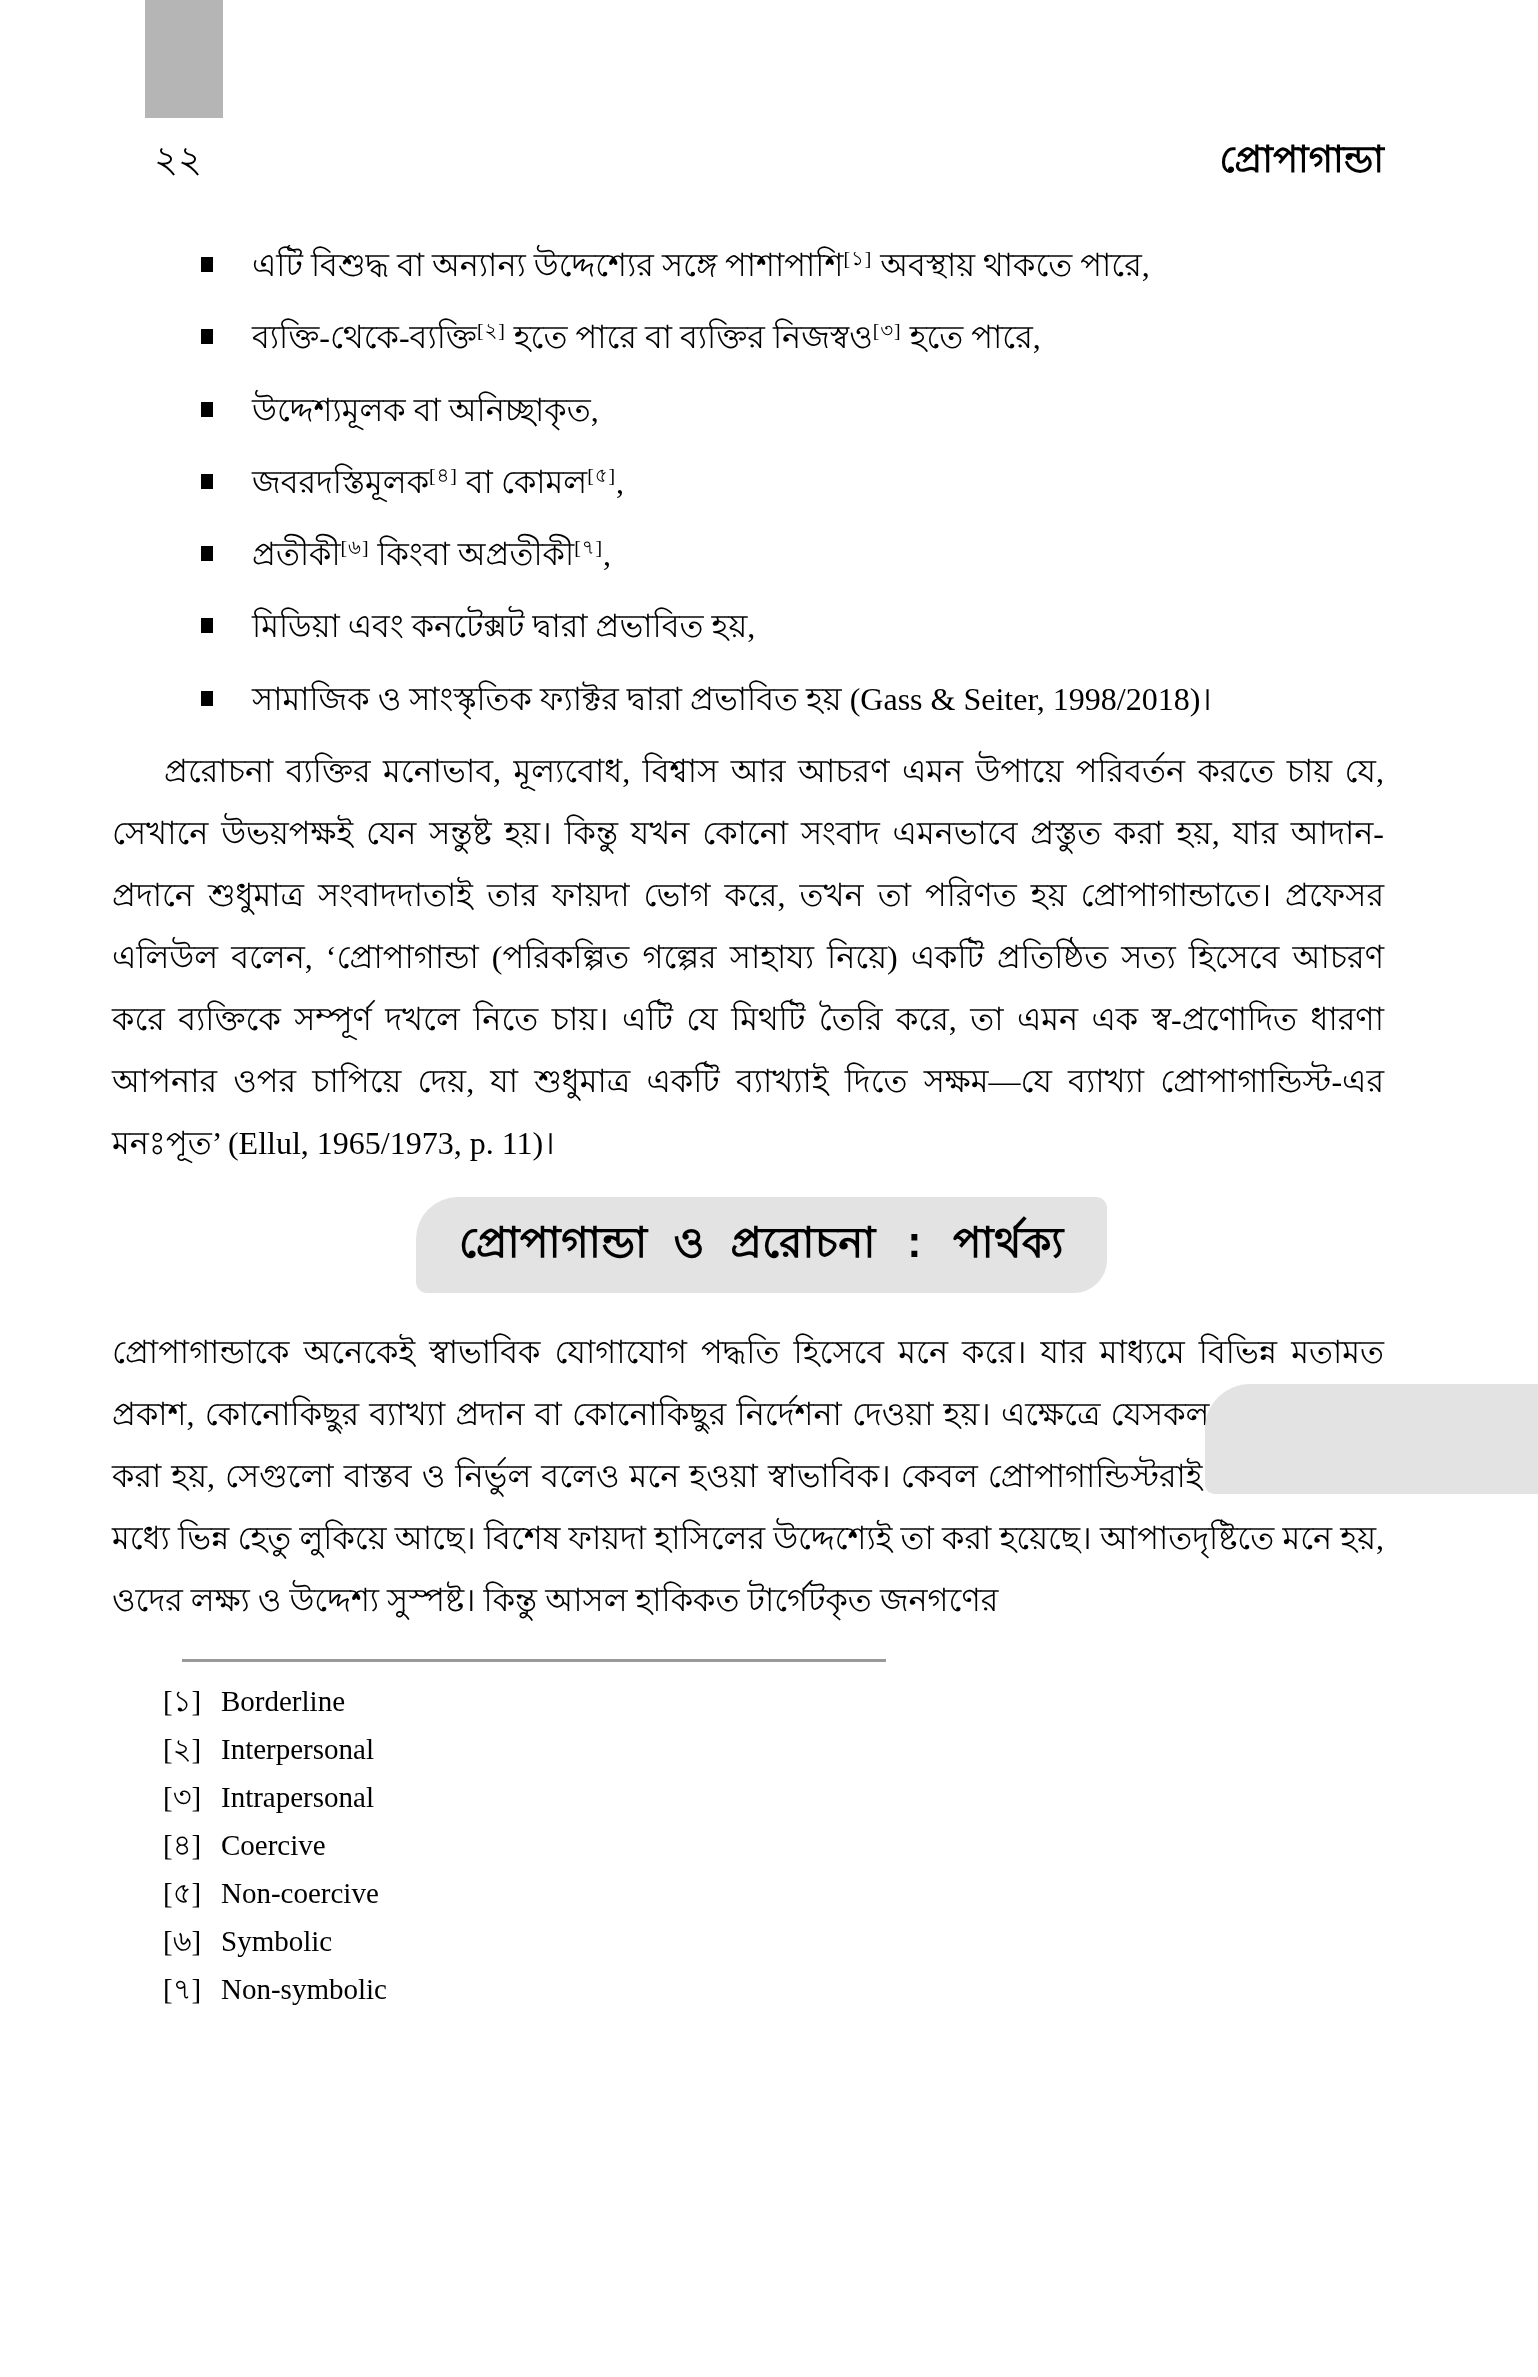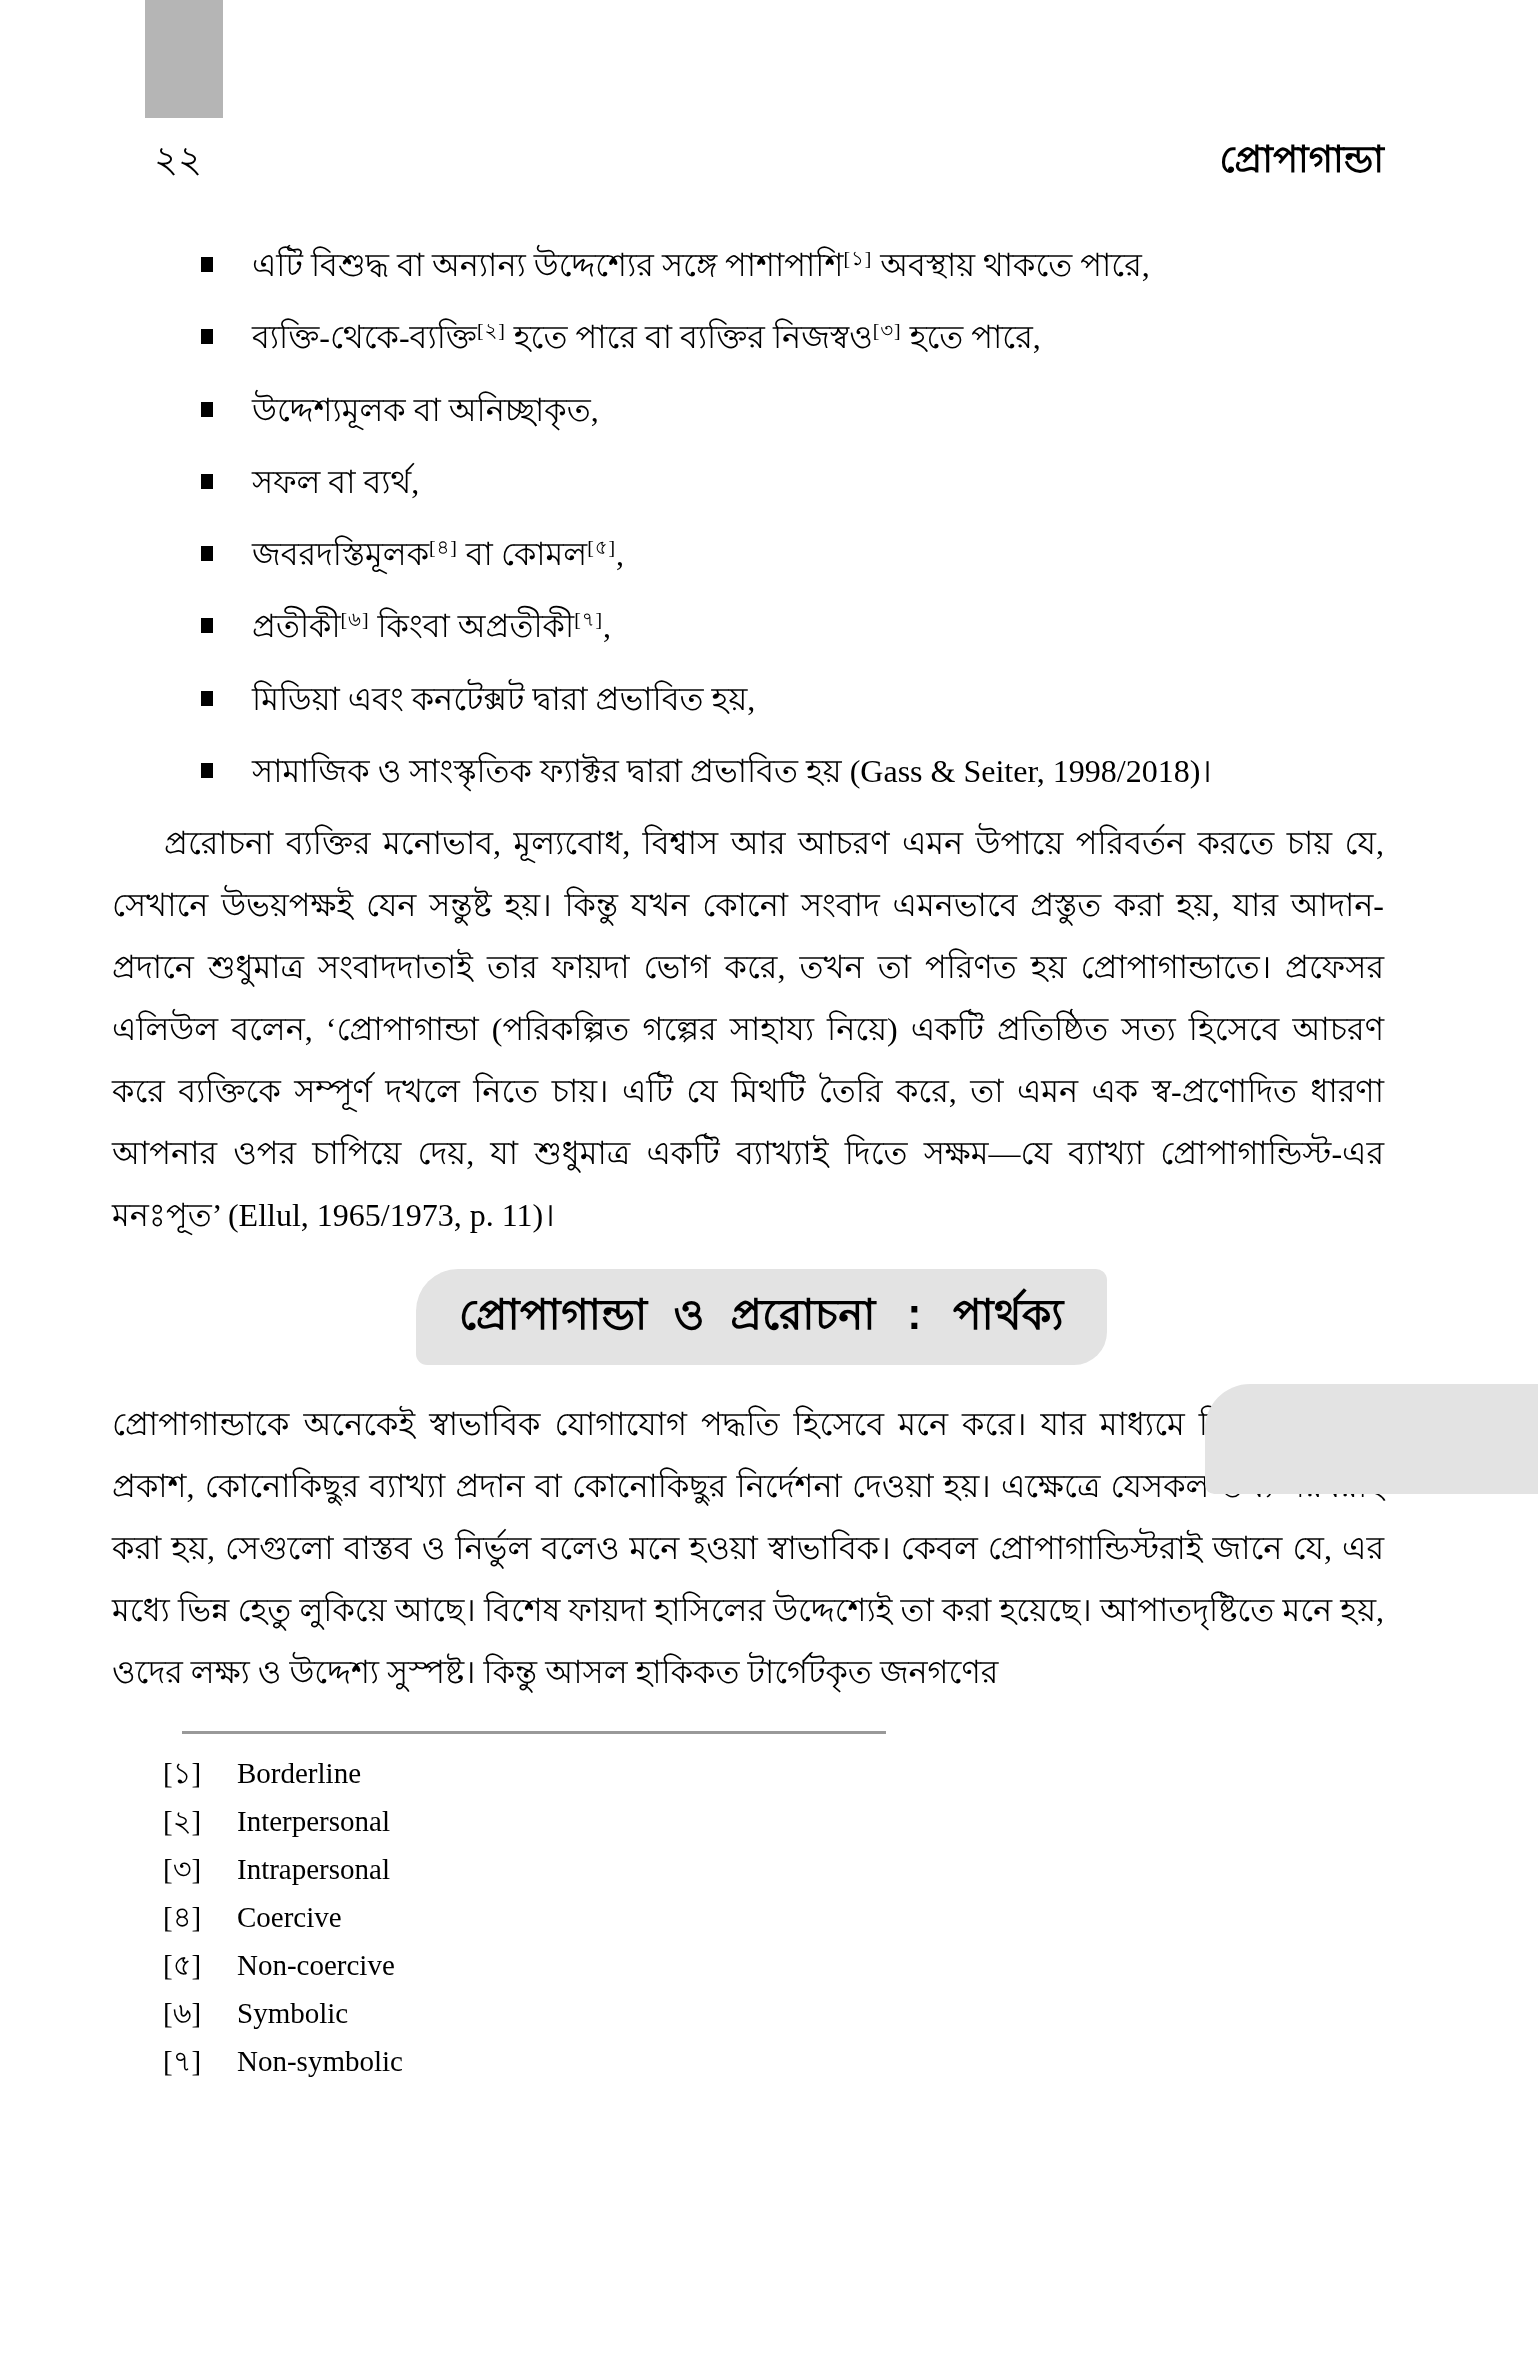--- a/index.html
+++ b/index.html
@@ -63,21 +63,21 @@
   }
   .para.second{margin-top:28px;}
   .footnotes{margin:28px 154px 0 112px;}
   .footnote-rule{
     border:none;border-top:3.7px solid var(--rule-gray,#999);
     width:704px;margin:0 0 15px 70px;
   }
   ol.footnote-list{list-style:none;margin:0;padding:0;font-size:29px;line-height:48px;}
   .fn-item{display:flex;margin-left:51px;}
   .fn-marker{flex:0 0 auto;min-width:58px;}
-  .fn-label{flex:1 1 auto;margin-left:16px;}
+  .fn-label{flex:1 1 auto;}
 </style>
 </head>
 <body>
 
 <div class="page">
 
   <div class="corner-block"></div>
   <div class="edge-tab"></div>
 
   <header class="page-head">
@@ -90,24 +90,20 @@
         <span class="bullet-marker"></span>
         <span class="bullet-text"><span>এটি বিশুদ্ধ বা অন্যান্য উদ্দেশ্যের সঙ্গে পাশাপাশি</span><sup class="fnref">[১]</sup><span> অবস্থায় থাকতে পারে,</span></span>
       </li>
       <li class="bullet-item">
         <span class="bullet-marker"></span>
         <span class="bullet-text"><span>ব্যক্তি-থেকে-ব্যক্তি</span><sup class="fnref">[২]</sup><span> হতে পারে বা ব্যক্তির নিজস্বও</span><sup class="fnref">[৩]</sup><span> হতে পারে,</span></span>
       </li>
       <li class="bullet-item">
         <span class="bullet-marker"></span>
         <span class="bullet-text"><span>উদ্দেশ্যমূলক বা অনিচ্ছাকৃত,</span></span>
-      </li>
-      <li class="bullet-item">
-        <span class="bullet-marker"></span>
-        <span class="bullet-text"><span>সফল বা ব্যর্থ,</span></span>
       </li>
       <li class="bullet-item">
         <span class="bullet-marker"></span>
         <span class="bullet-text"><span>জবরদস্তিমূলক</span><sup class="fnref">[৪]</sup><span> বা কোমল</span><sup class="fnref">[৫]</sup><span>,</span></span>
       </li>
       <li class="bullet-item">
         <span class="bullet-marker"></span>
         <span class="bullet-text"><span>প্রতীকী</span><sup class="fnref">[৬]</sup><span> কিংবা অপ্রতীকী</span><sup class="fnref">[৭]</sup><span>,</span></span>
       </li>
       <li class="bullet-item">

